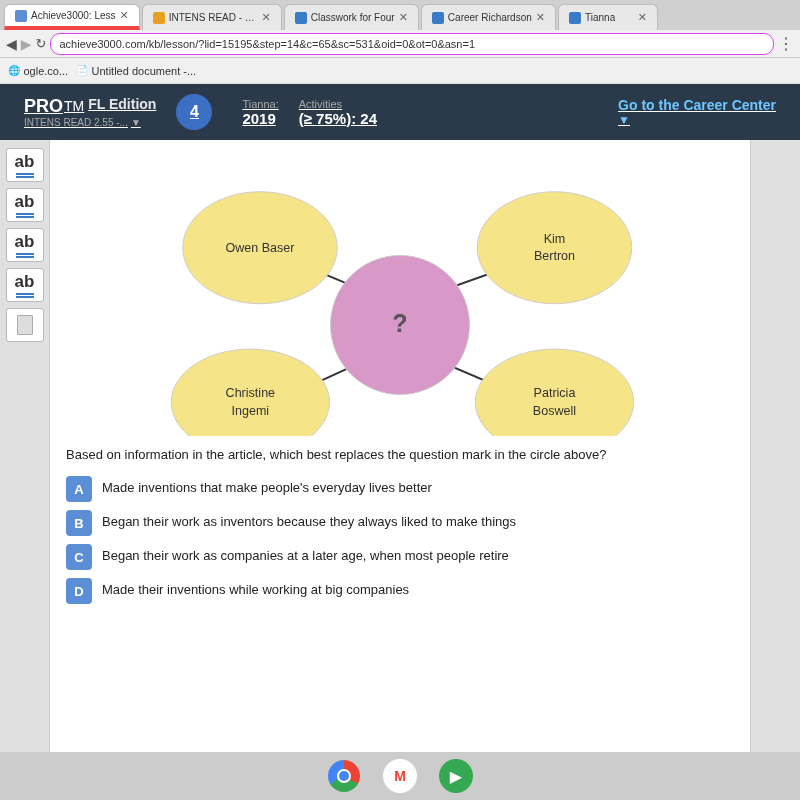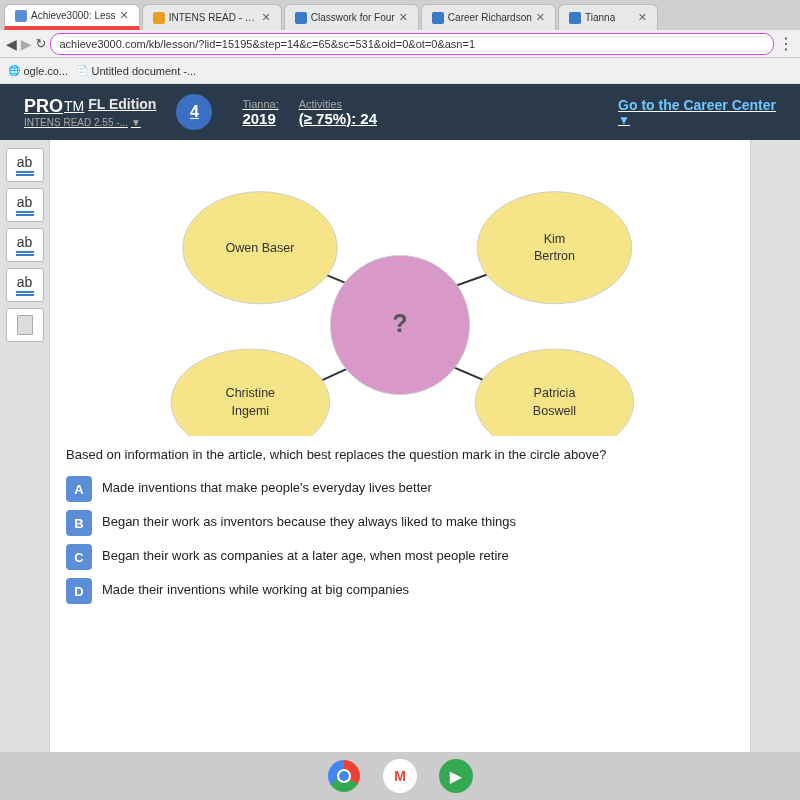--- a/index.html
+++ b/index.html
@@ -242,22 +242,22 @@
       display: flex;
       flex-direction: column;
       align-items: center;
       justify-content: center;
       cursor: pointer;
       font-size: 9px;
       gap: 1px;
     }
 
     .toolbar-btn .icon-text {
-      font-size: 14px;
-      font-weight: normal;
+      font-size: 17px;
+      font-weight: bold;
       color: #333;
     }
 
     .toolbar-btn .lines {
       display: flex;
       flex-direction: column;
       gap: 1px;
     }
 
     .toolbar-line {

